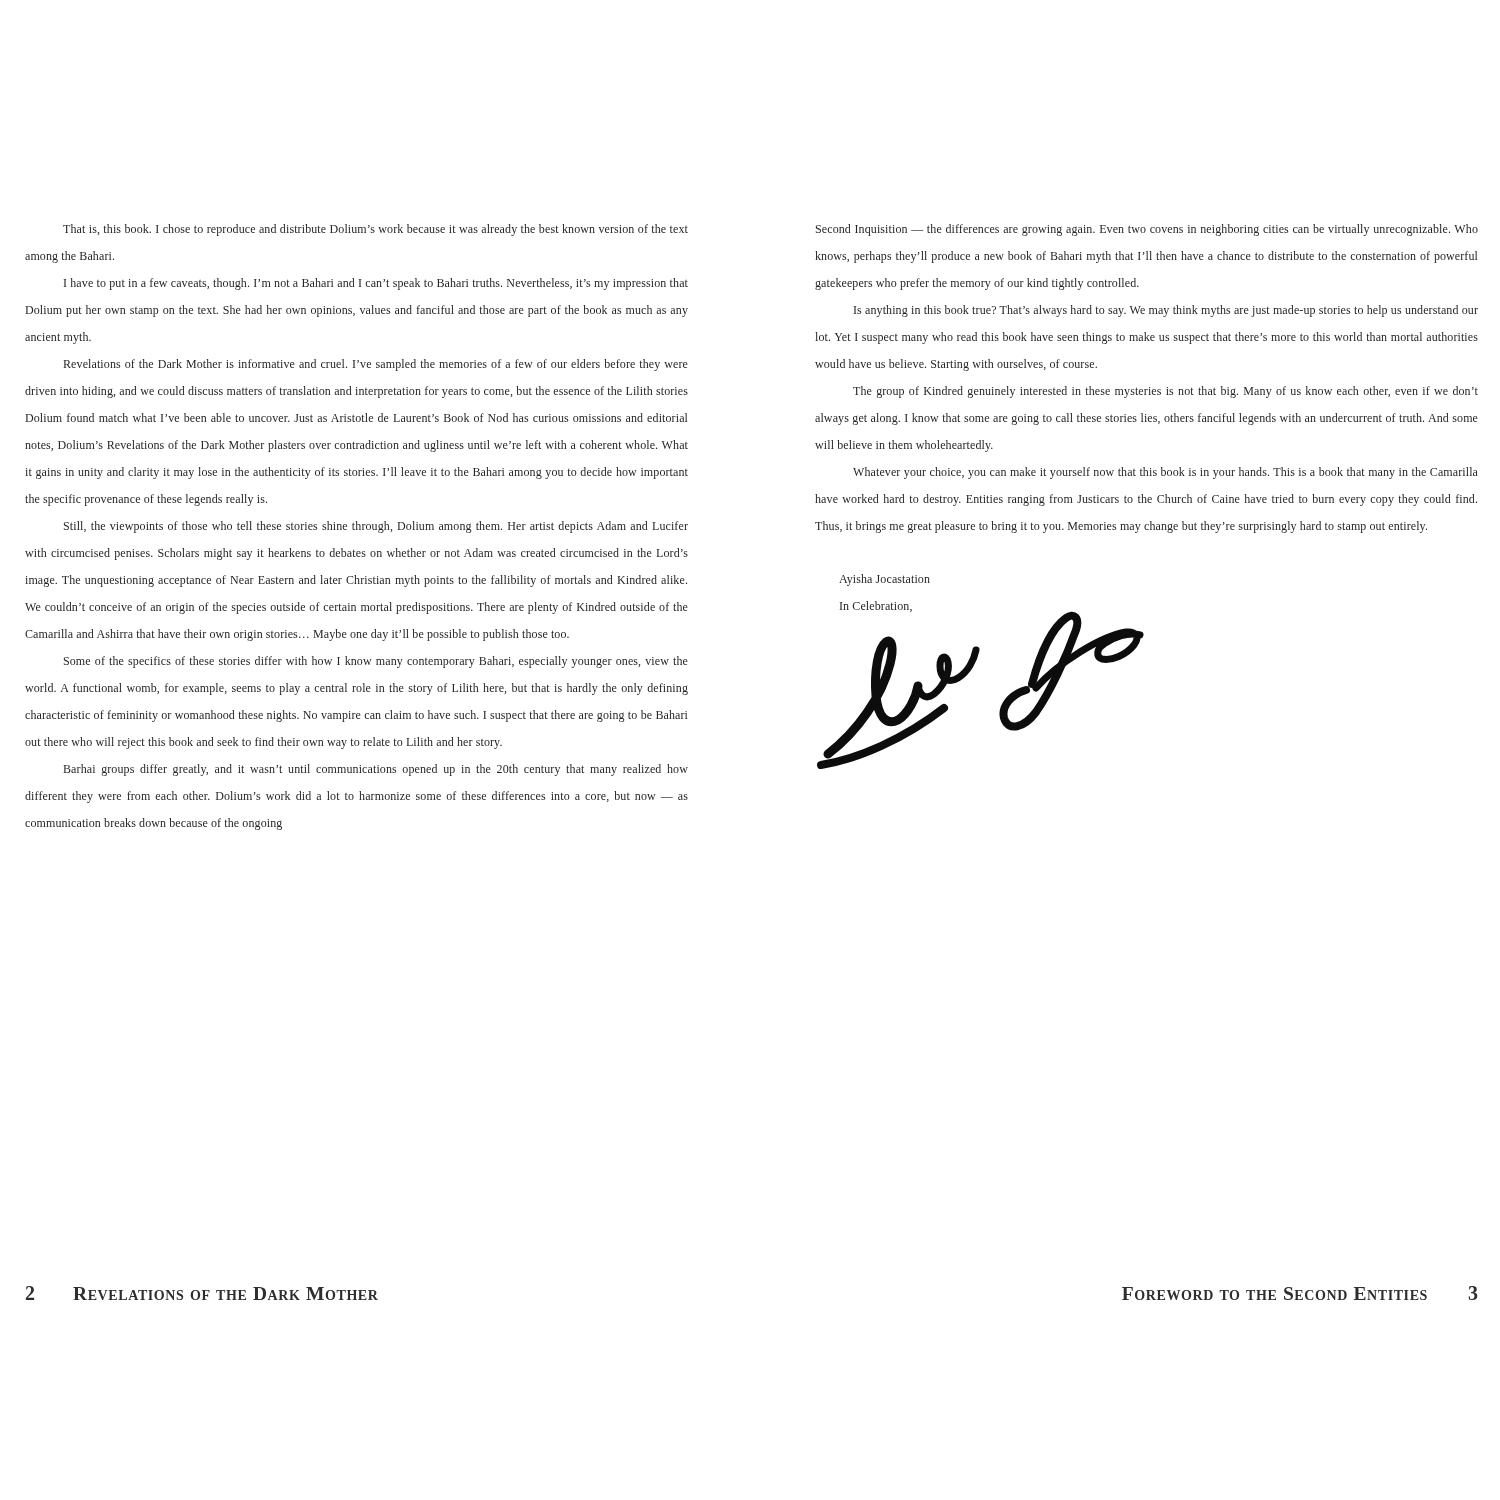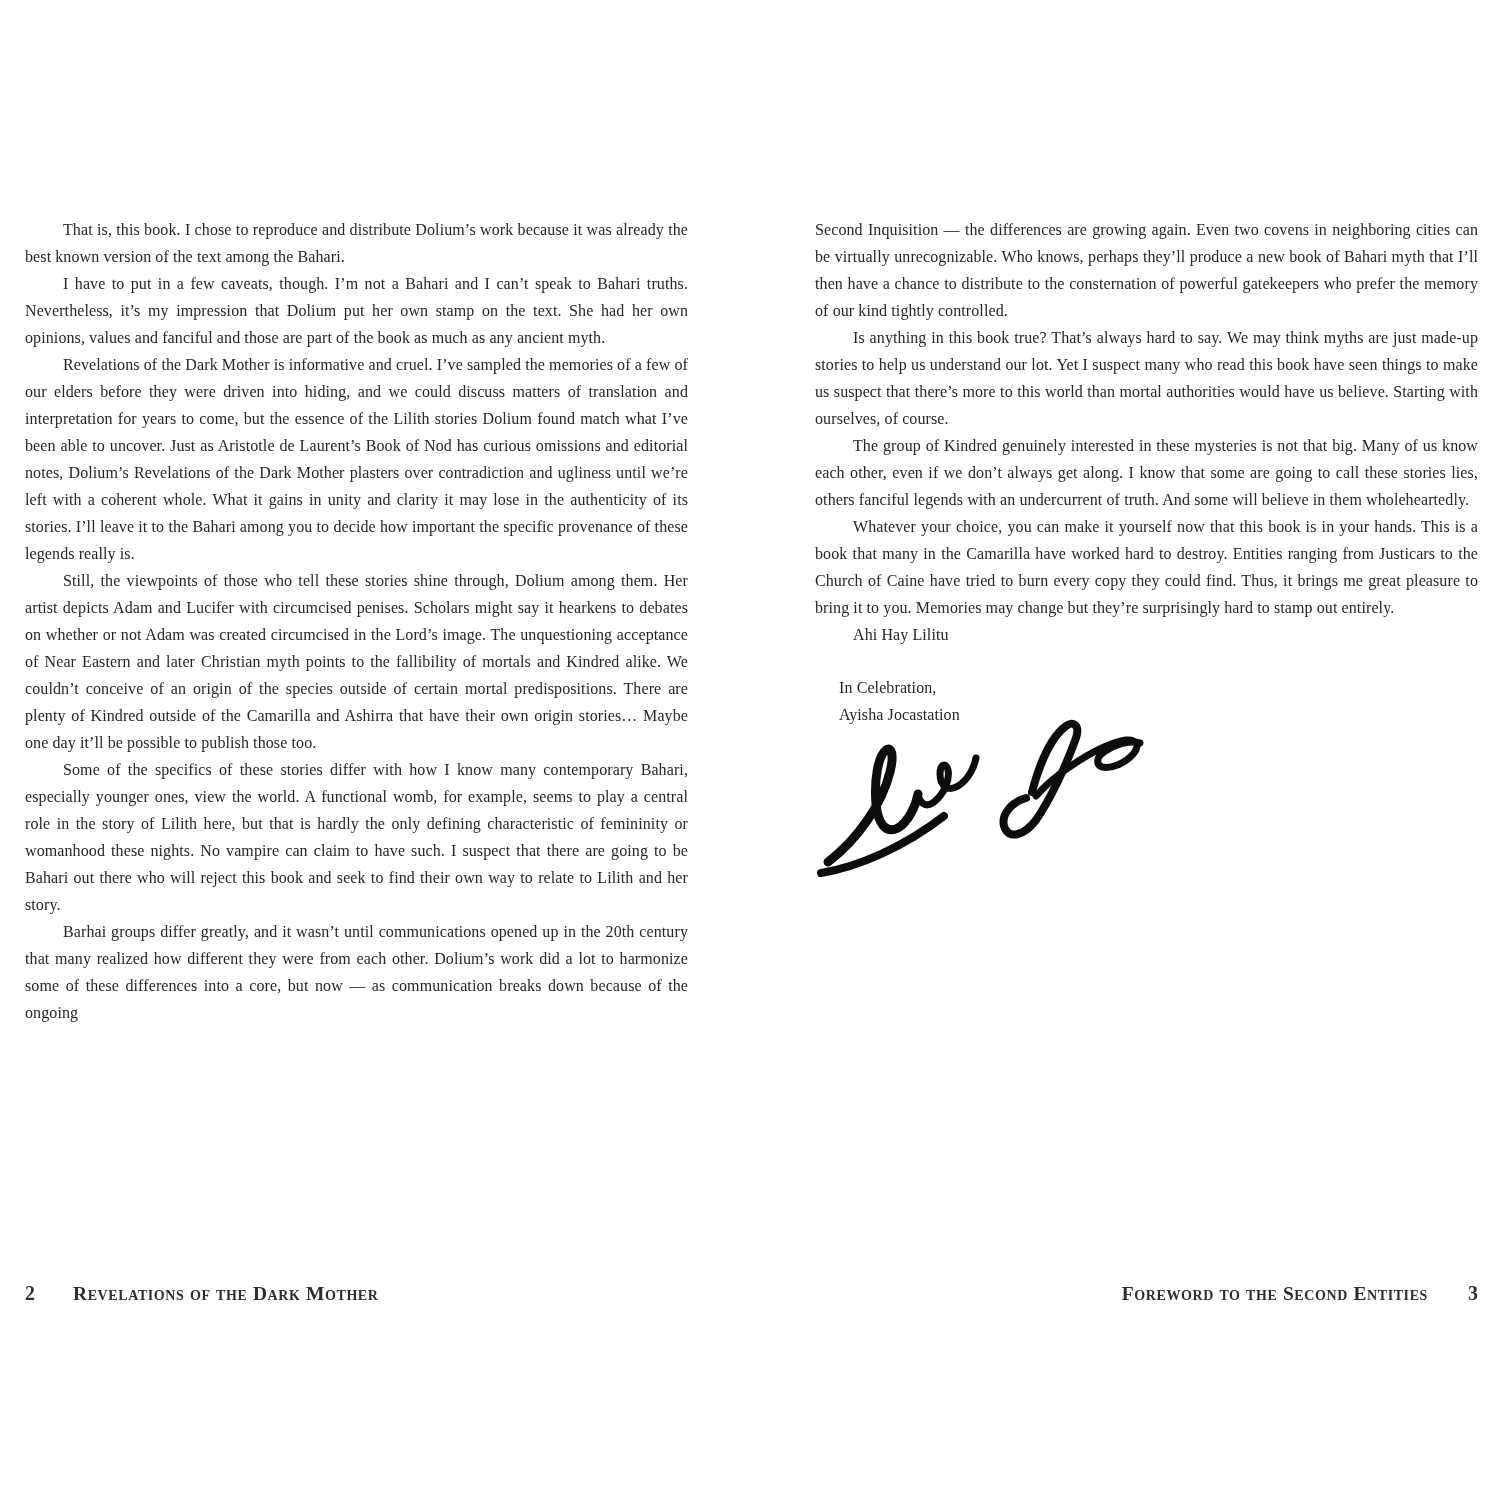--- a/index.html
+++ b/index.html
@@ -19,21 +19,21 @@
   .page {
     position: absolute;
     top: 216px;
     width: 663px;
   }
   .page-left  { left: 25px; }
   .page-right { left: 815px; }
 
   .page p {
     margin: 0;
-    font-size: 16px;
+    font-size: 12px;
     line-height: 27px;
     text-align: justify;
     text-indent: 38px;
     color: #262626;
     letter-spacing: 0.1px;
   }
   .page p.no-indent { text-indent: 0; }
 
   .valediction {
     margin-top: 26px;
@@ -101,25 +101,24 @@
     <p>Still, the viewpoints of those who tell these stories shine through, Dolium among them. Her artist depicts Adam and Lucifer with circumcised penises. Scholars might say it hearkens to debates on whether or not Adam was created circumcised in the Lord’s image. The unquestioning acceptance of Near Eastern and later Christian myth points to the fallibility of mortals and Kindred alike. We couldn’t conceive of an origin of the species outside of certain mortal predispositions. There are plenty of Kindred outside of the Camarilla and Ashirra that have their own origin stories… Maybe one day it’ll be possible to publish those too.</p>
     <p>Some of the specifics of these stories differ with how I know many contemporary Bahari, especially younger ones, view the world. A functional womb, for example, seems to play a central role in the story of Lilith here, but that is hardly the only defining characteristic of femininity or womanhood these nights. No vampire can claim to have such. I suspect that there are going to be Bahari out there who will reject this book and seek to find their own way to relate to Lilith and her story.</p>
     <p>Barhai groups differ greatly, and it wasn’t until communications opened up in the 20th century that many realized how different they were from each other. Dolium’s work did a lot to harmonize some of these differences into a core, but now — as communication breaks down because of the ongoing</p>
   </div>
 
   <div class="page page-right">
     <p class="no-indent">Second Inquisition — the differences are growing again. Even two covens in neighboring cities can be virtually unrecognizable. Who knows, perhaps they’ll produce a new book of Bahari myth that I’ll then have a chance to distribute to the consternation of powerful gatekeepers who prefer the memory of our kind tightly controlled.</p>
     <p>Is anything in this book true? That’s always hard to say. We may think myths are just made-up stories to help us understand our lot. Yet I suspect many who read this book have seen things to make us suspect that there’s more to this world than mortal authorities would have us believe. Starting with ourselves, of course.</p>
     <p>The group of Kindred genuinely interested in these mysteries is not that big. Many of us know each other, even if we don’t always get along. I know that some are going to call these stories lies, others fanciful legends with an undercurrent of truth. And some will believe in them wholeheartedly.</p>
     <p>Whatever your choice, you can make it yourself now that this book is in your hands. This is a book that many in the Camarilla have worked hard to destroy. Entities ranging from Justicars to the Church of Caine have tried to burn every copy they could find. Thus, it brings me great pleasure to bring it to you. Memories may change but they’re surprisingly hard to stamp out entirely.</p>
-    <p>Ahi Hay Lilitu</p>
 
     <div class="valediction">
+      <p>Ayisha Jocastation</p>
       <p>In Celebration,</p>
-      <p>Ayisha Jocastation</p>
     </div>
 
     <div class="signature-wrap">
       <svg viewBox="0 0 330 168" aria-hidden="true">
         <g fill="none" stroke="#0d0d0d" stroke-linecap="round" stroke-linejoin="round">
           <path stroke-width="9" d="M10,150 C40,127 64,92 72,60 C76,44 74,34 68,38 C60,44 56,68 58,92 C60,112 68,122 80,116 C90,110 98,94 100,82"></path>
           <path stroke-width="8" d="M3,161 C40,155 86,135 126,104"></path>
           <path stroke-width="7" d="M100,82 C102,92 108,96 116,90 C126,82 132,68 130,58 C128,50 122,52 122,62 C122,74 130,80 140,74 C150,68 156,56 158,46"></path>
           <path stroke-width="8" d="M214,80 C222,50 234,24 248,14 C256,8 262,14 258,26 C248,54 232,88 218,108 C206,124 190,128 186,114 C183,102 194,90 208,86"></path>
           <path stroke-width="7" d="M218,84 C230,70 246,58 262,48 C278,38 296,30 308,28 C318,27 322,33 316,41 C308,51 294,57 284,55 C278,53 278,45 286,40 C296,33 310,28 322,31"></path>

